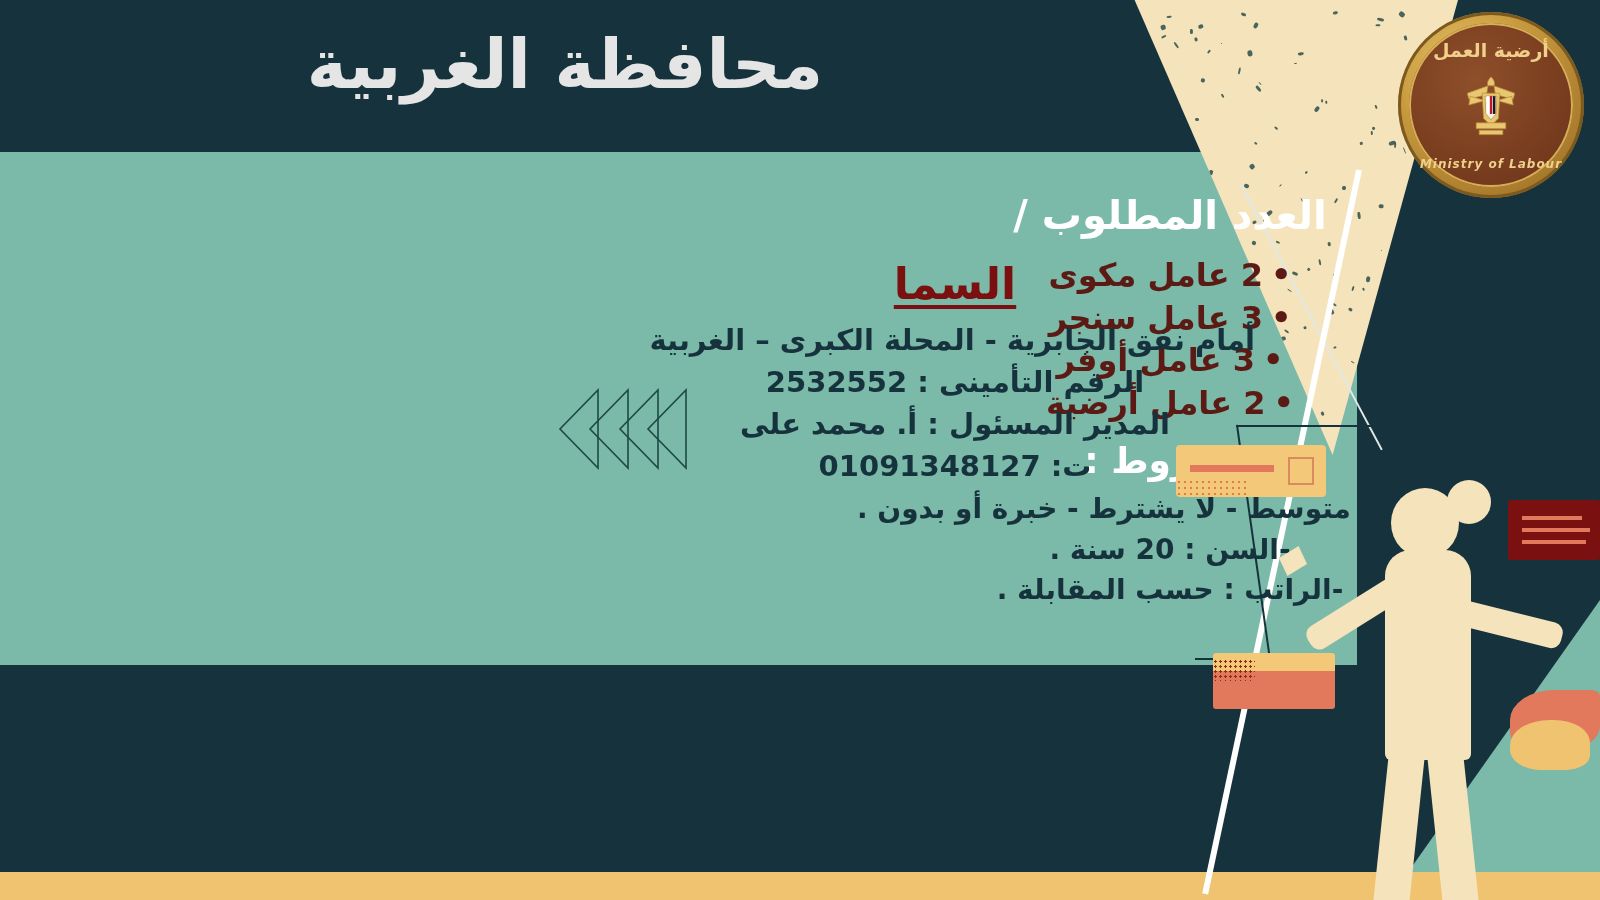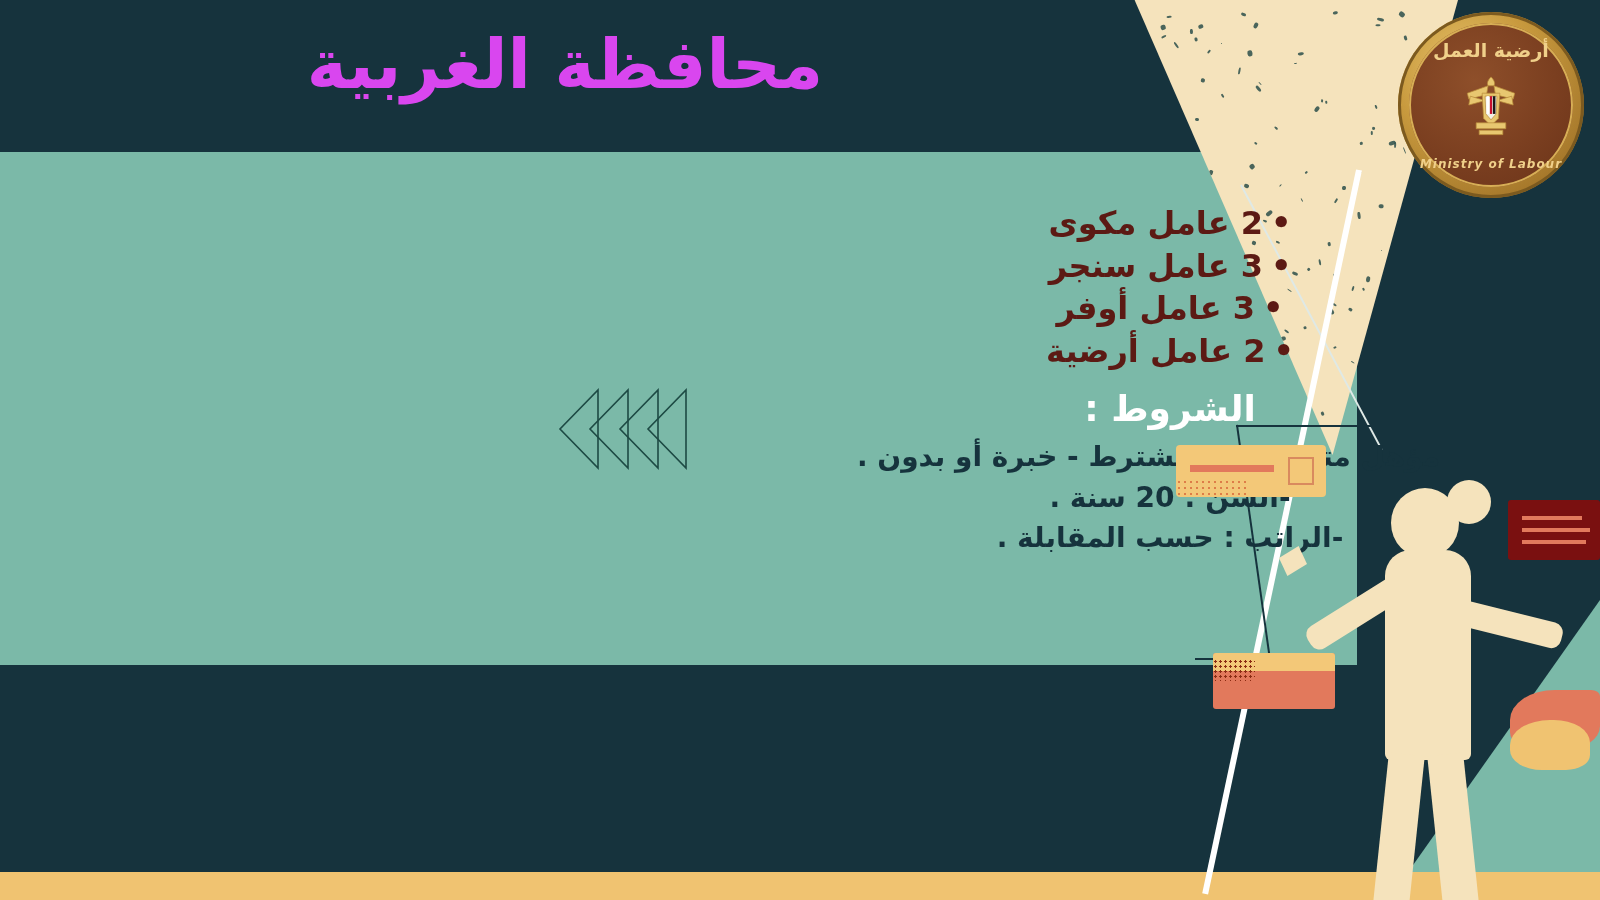--- a/index.html
+++ b/index.html
@@ -71,21 +71,21 @@
     font-size:12px;font-style:italic;font-weight:bold;letter-spacing:1px;
   }
   .eagle{
     position:absolute;left:50%;top:52%;transform:translate(-50%,-50%);
     width:74px;height:74px;
   }
 
   
   .title{
     position:absolute;left:0;top:28px;width:1130px;text-align:center;
-    color:#d946ef;font-size:68px;font-weight:bold;line-height:1.1;
+    color:#e5e5e5;font-size:68px;font-weight:bold;line-height:1.1;
     letter-spacing:-1px;
   }
 
   
   .left-col{position:absolute;right:160px;top:190px;width:540px;text-align:center;direction:rtl;}
   .h-required{
     color:#ffffff;font-size:40px;font-weight:bold;margin:0 0 14px 0;line-height:1.25;
   }
   .job-list{list-style:none;margin:12px;padding:0;}
   .job-list li{
@@ -325,20 +325,21 @@
         <path d="M42 34 L58 34 L57 58 L50 66 L43 58 Z" fill="#f3f0e6" stroke="#b88c3a" stroke-width="1"></path>
         <rect x="48.5" y="34" width="3" height="24" fill="#c8102e"></rect>
         <rect x="44" y="34" width="3.5" height="24" fill="#ffffff"></rect>
         <rect x="52.5" y="34" width="3.5" height="24" fill="#1a1a1a"></rect>
       </svg>
       <div class="seal-en">Ministry of Labour</div>
     </div>
   </div>
 
   <div class="left-col">
+    <div class="h-required">العدد المطلوب /</div>
     <ul class="job-list" id="jobList">
         <li><span class="bullet">•</span><span>2 عامل مكوى</span></li>
         <li><span class="bullet">•</span><span>3 عامل سنجر</span></li>
         <li><span class="bullet">•</span><span>3 عامل أوفر</span></li>
         <li><span class="bullet">•</span><span>2 عامل أرضية</span></li>
       </ul>
     <div class="h-terms">الشروط :</div>
     <ul class="terms-list" id="termsList">
         <li>مؤهل متوسط - لا يشترط - خبرة أو بدون .</li>
         <li>-السن : 20 سنة .</li>
@@ -348,20 +349,29 @@
 
   <svg class="chevrons" viewBox="0 0 130 82">
     <g fill="none" stroke="#1d4a44" stroke-width="1.6">
       <path d="M40 2 L40 80 L2 41 Z"></path>
       <path d="M70 2 L70 80 L32 41 Z"></path>
       <path d="M100 2 L100 80 L62 41 Z"></path>
       <path d="M128 2 L128 80 L90 41 Z"></path>
     </g>
   </svg>
 
+  <div class="right-col">
+    <div class="company-name">السما</div>
+    <ul class="company-lines" id="companyList">
+        <li>أمام نفق الجابرية - المحلة الكبرى – الغربية</li>
+        <li>الرقم التأمينى : 2532552</li>
+        <li>المدير المسئول : أ. محمد على</li>
+        <li>ت: 01091348127</li>
+      </ul>
+  </div>
 
   <div class="frame-line"></div>
   <div class="frame-line2"></div>
   <div class="frame-line3"></div>
 
   <div class="card-gold">
     <div class="ln"></div>
     <div class="sq"></div>
     <div class="grit"></div>
   </div>

